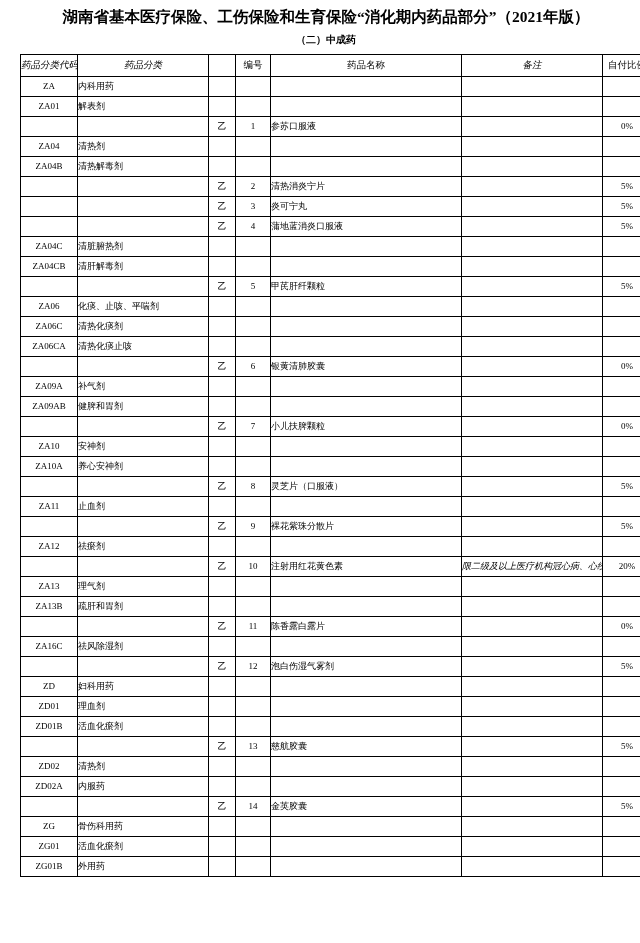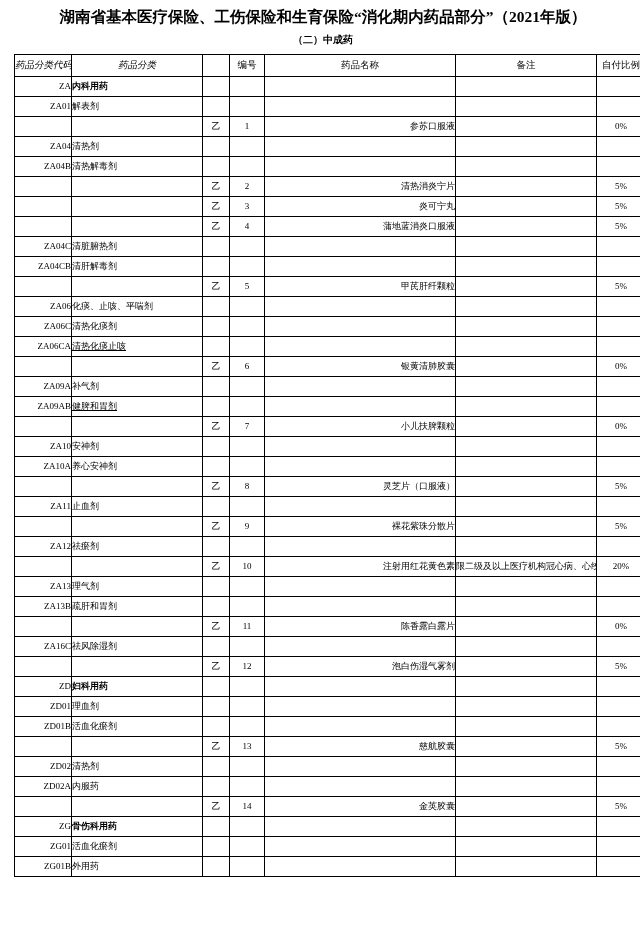--- a/index.html
+++ b/index.html
@@ -12,21 +12,21 @@
     height: 943px;
     font-family: "Liberation Serif", "DejaVu Serif", serif;
     color: #000000;
     overflow: hidden;
   }
   .page {
     width: 640px;
     height: 943px;
     position: relative;
     box-sizing: border-box;
-    padding: 6px 8px 0 14px;
+    padding: 6px 8px 0 20px;
   }
   .doc-title {
     text-align: center;
     font-size: 15.5px;
     font-weight: bold;
     letter-spacing: 0px;
     line-height: 22px;
     white-space: nowrap;
   }
   .doc-subtitle {
@@ -52,33 +52,33 @@
     vertical-align: middle;
     overflow: hidden;
     white-space: nowrap;
   }
   table.drug-table th {
     font-weight: normal;
     text-align: center;
     font-size: 9.5px;
     height: 21px;
   }
-  .c-code    { width: 56px; text-align: right; padding-left: 2px; }
+  .c-code    { width: 56px; text-align: center; padding-left: 2px; }
   .c-class   { width: 130px; text-align: left; }
   .c-level   { width: 26px; text-align: center; }
   .c-no      { width: 34px; text-align: center; }
-  .c-name    { width: 190px; text-align: right; }
-  .c-remark  { width: 140px; text-align: center; }
+  .c-name    { width: 190px; text-align: left; }
+  .c-remark  { width: 140px; text-align: center; font-style: italic; }
   .c-ratio   { width: 48px; text-align: center; }
 
   
-  .ind0 { padding-left: 3px; font-weight: bold; }
+  .ind0 { padding-left: 3px; }
   .ind1 { padding-left: 22px; }
   .ind2 { padding-left: 42px; }
-  .ind3 { padding-left: 62px; text-decoration: underline; }
+  .ind3 { padding-left: 62px; }
 
   .hdr-class { text-align: center; font-style: italic; }
 </style>
 </head>
 <body>
 
 <div class="page">
   <div class="doc-title">湖南省基本医疗保险、工伤保险和生育保险“消化期内药品部分”（2021年版）</div>
   <div class="doc-subtitle">（二）中成药</div>
 

